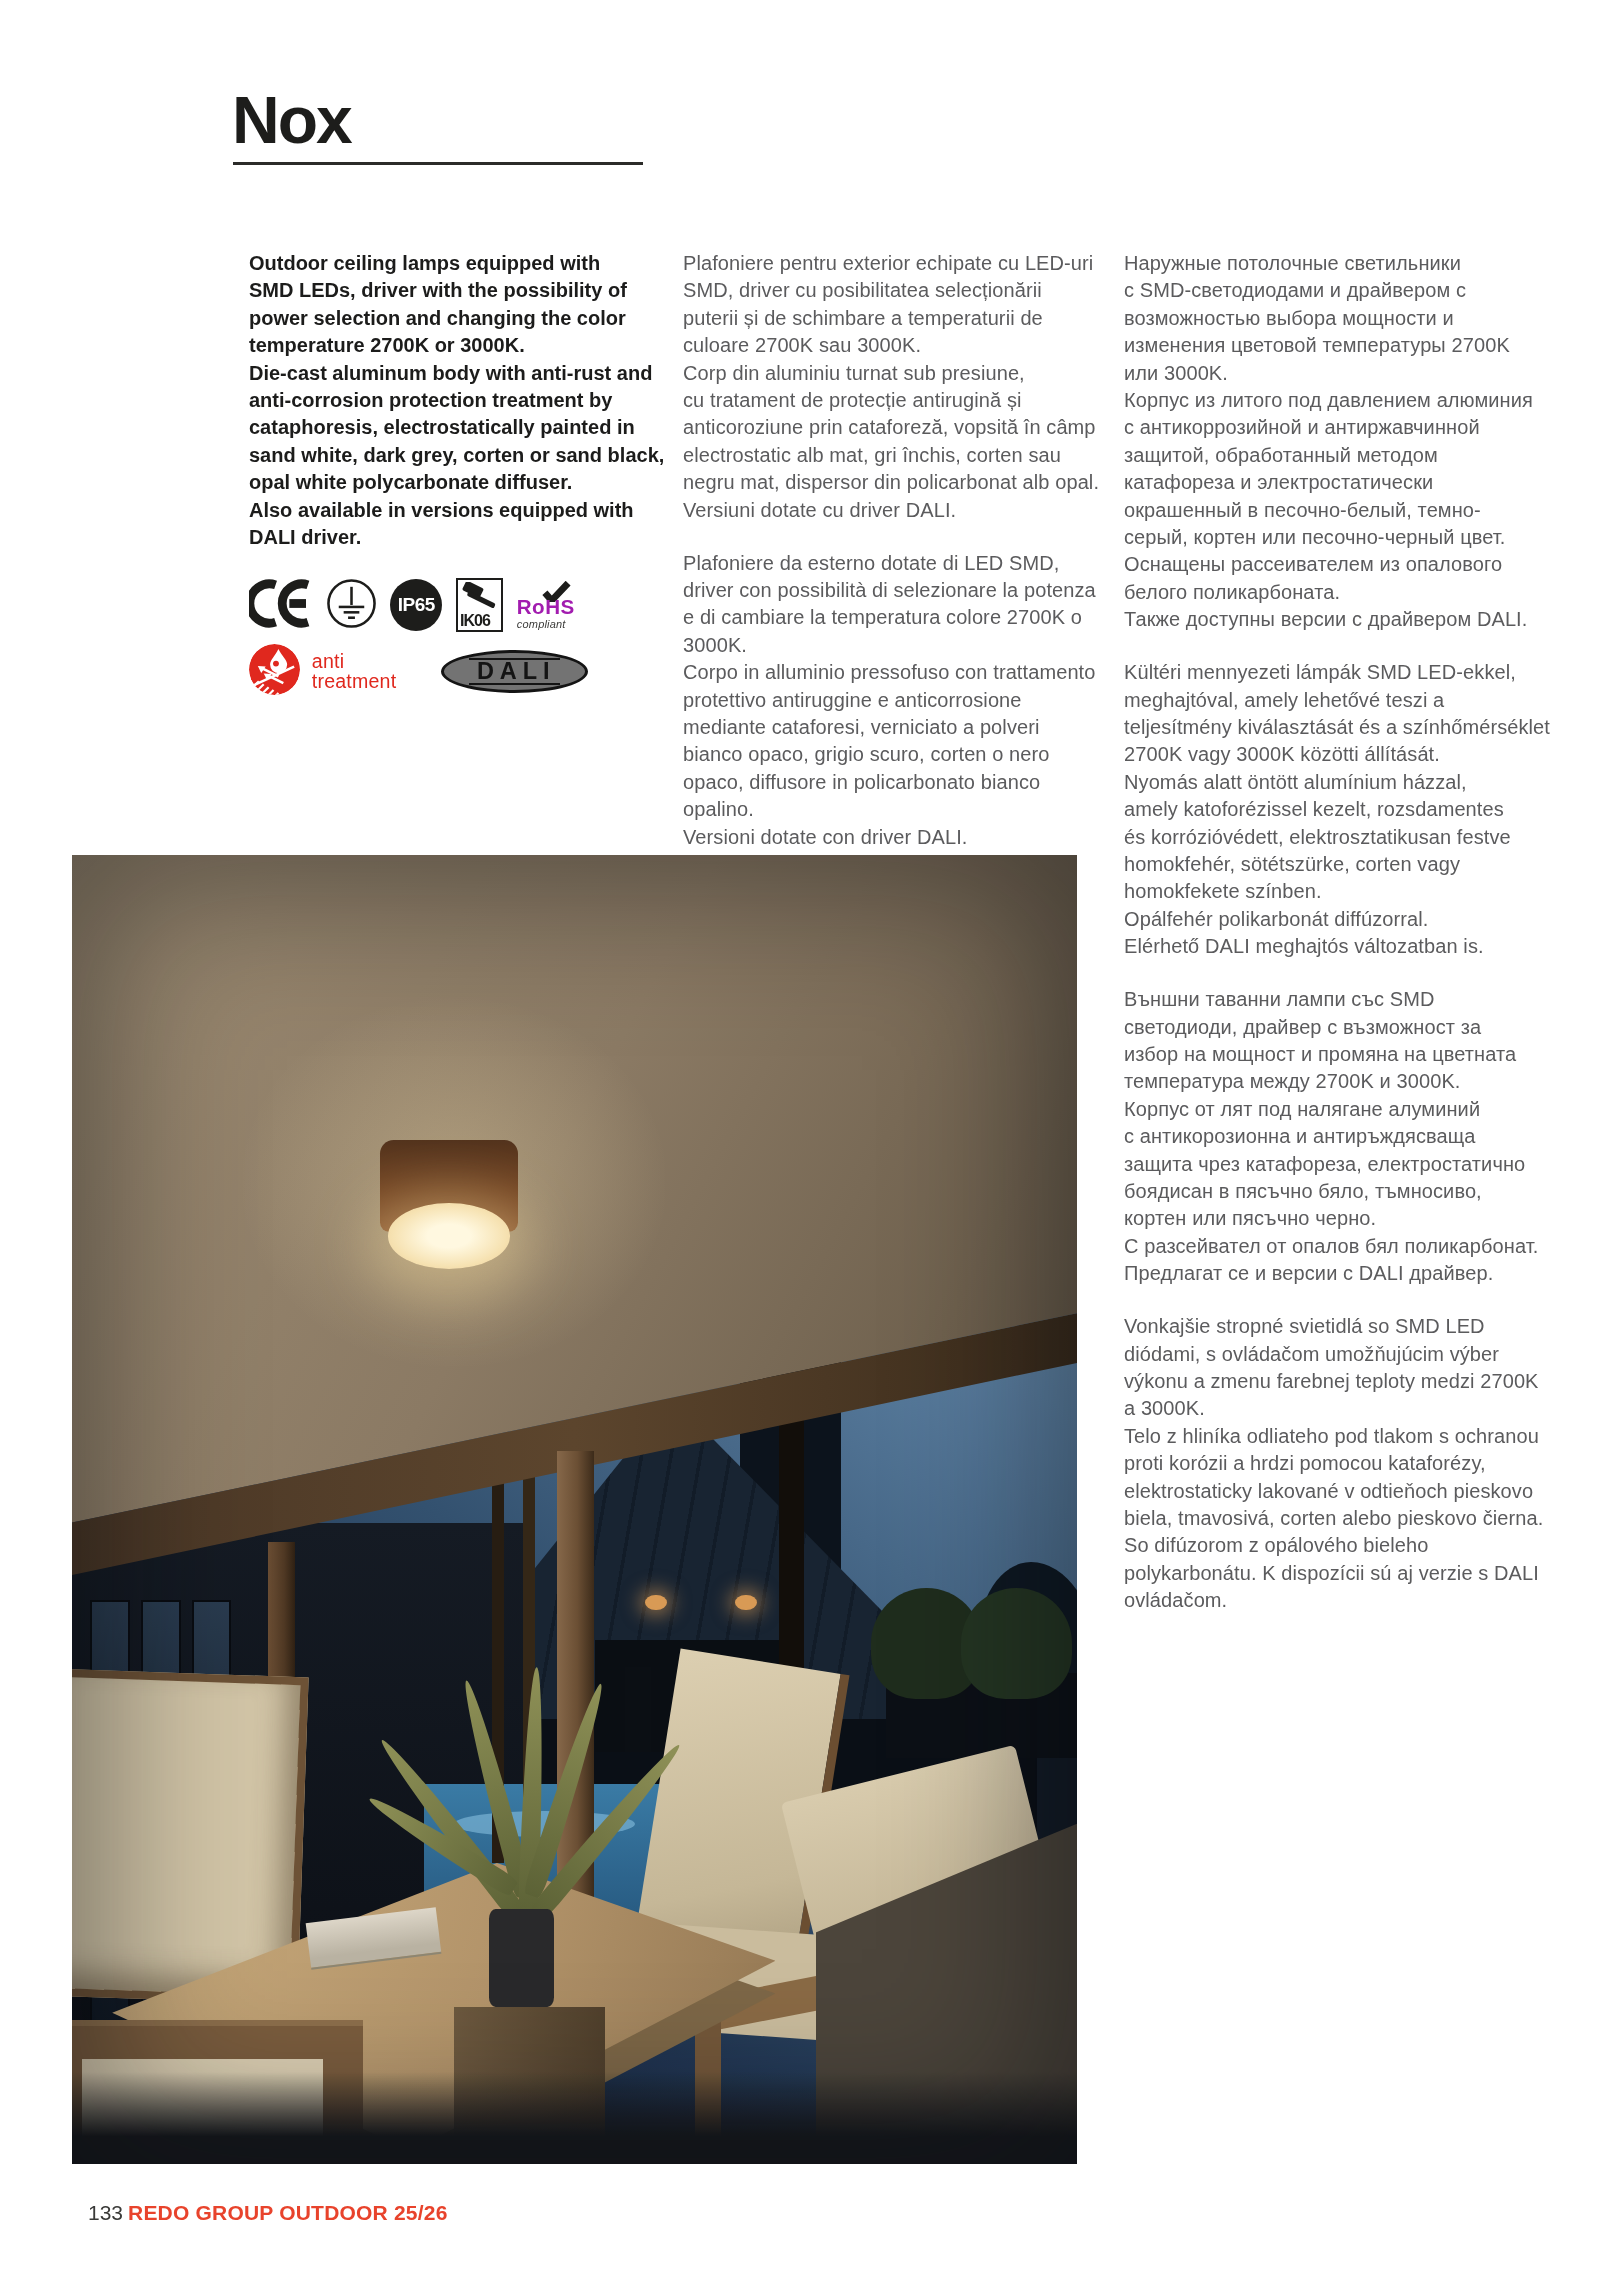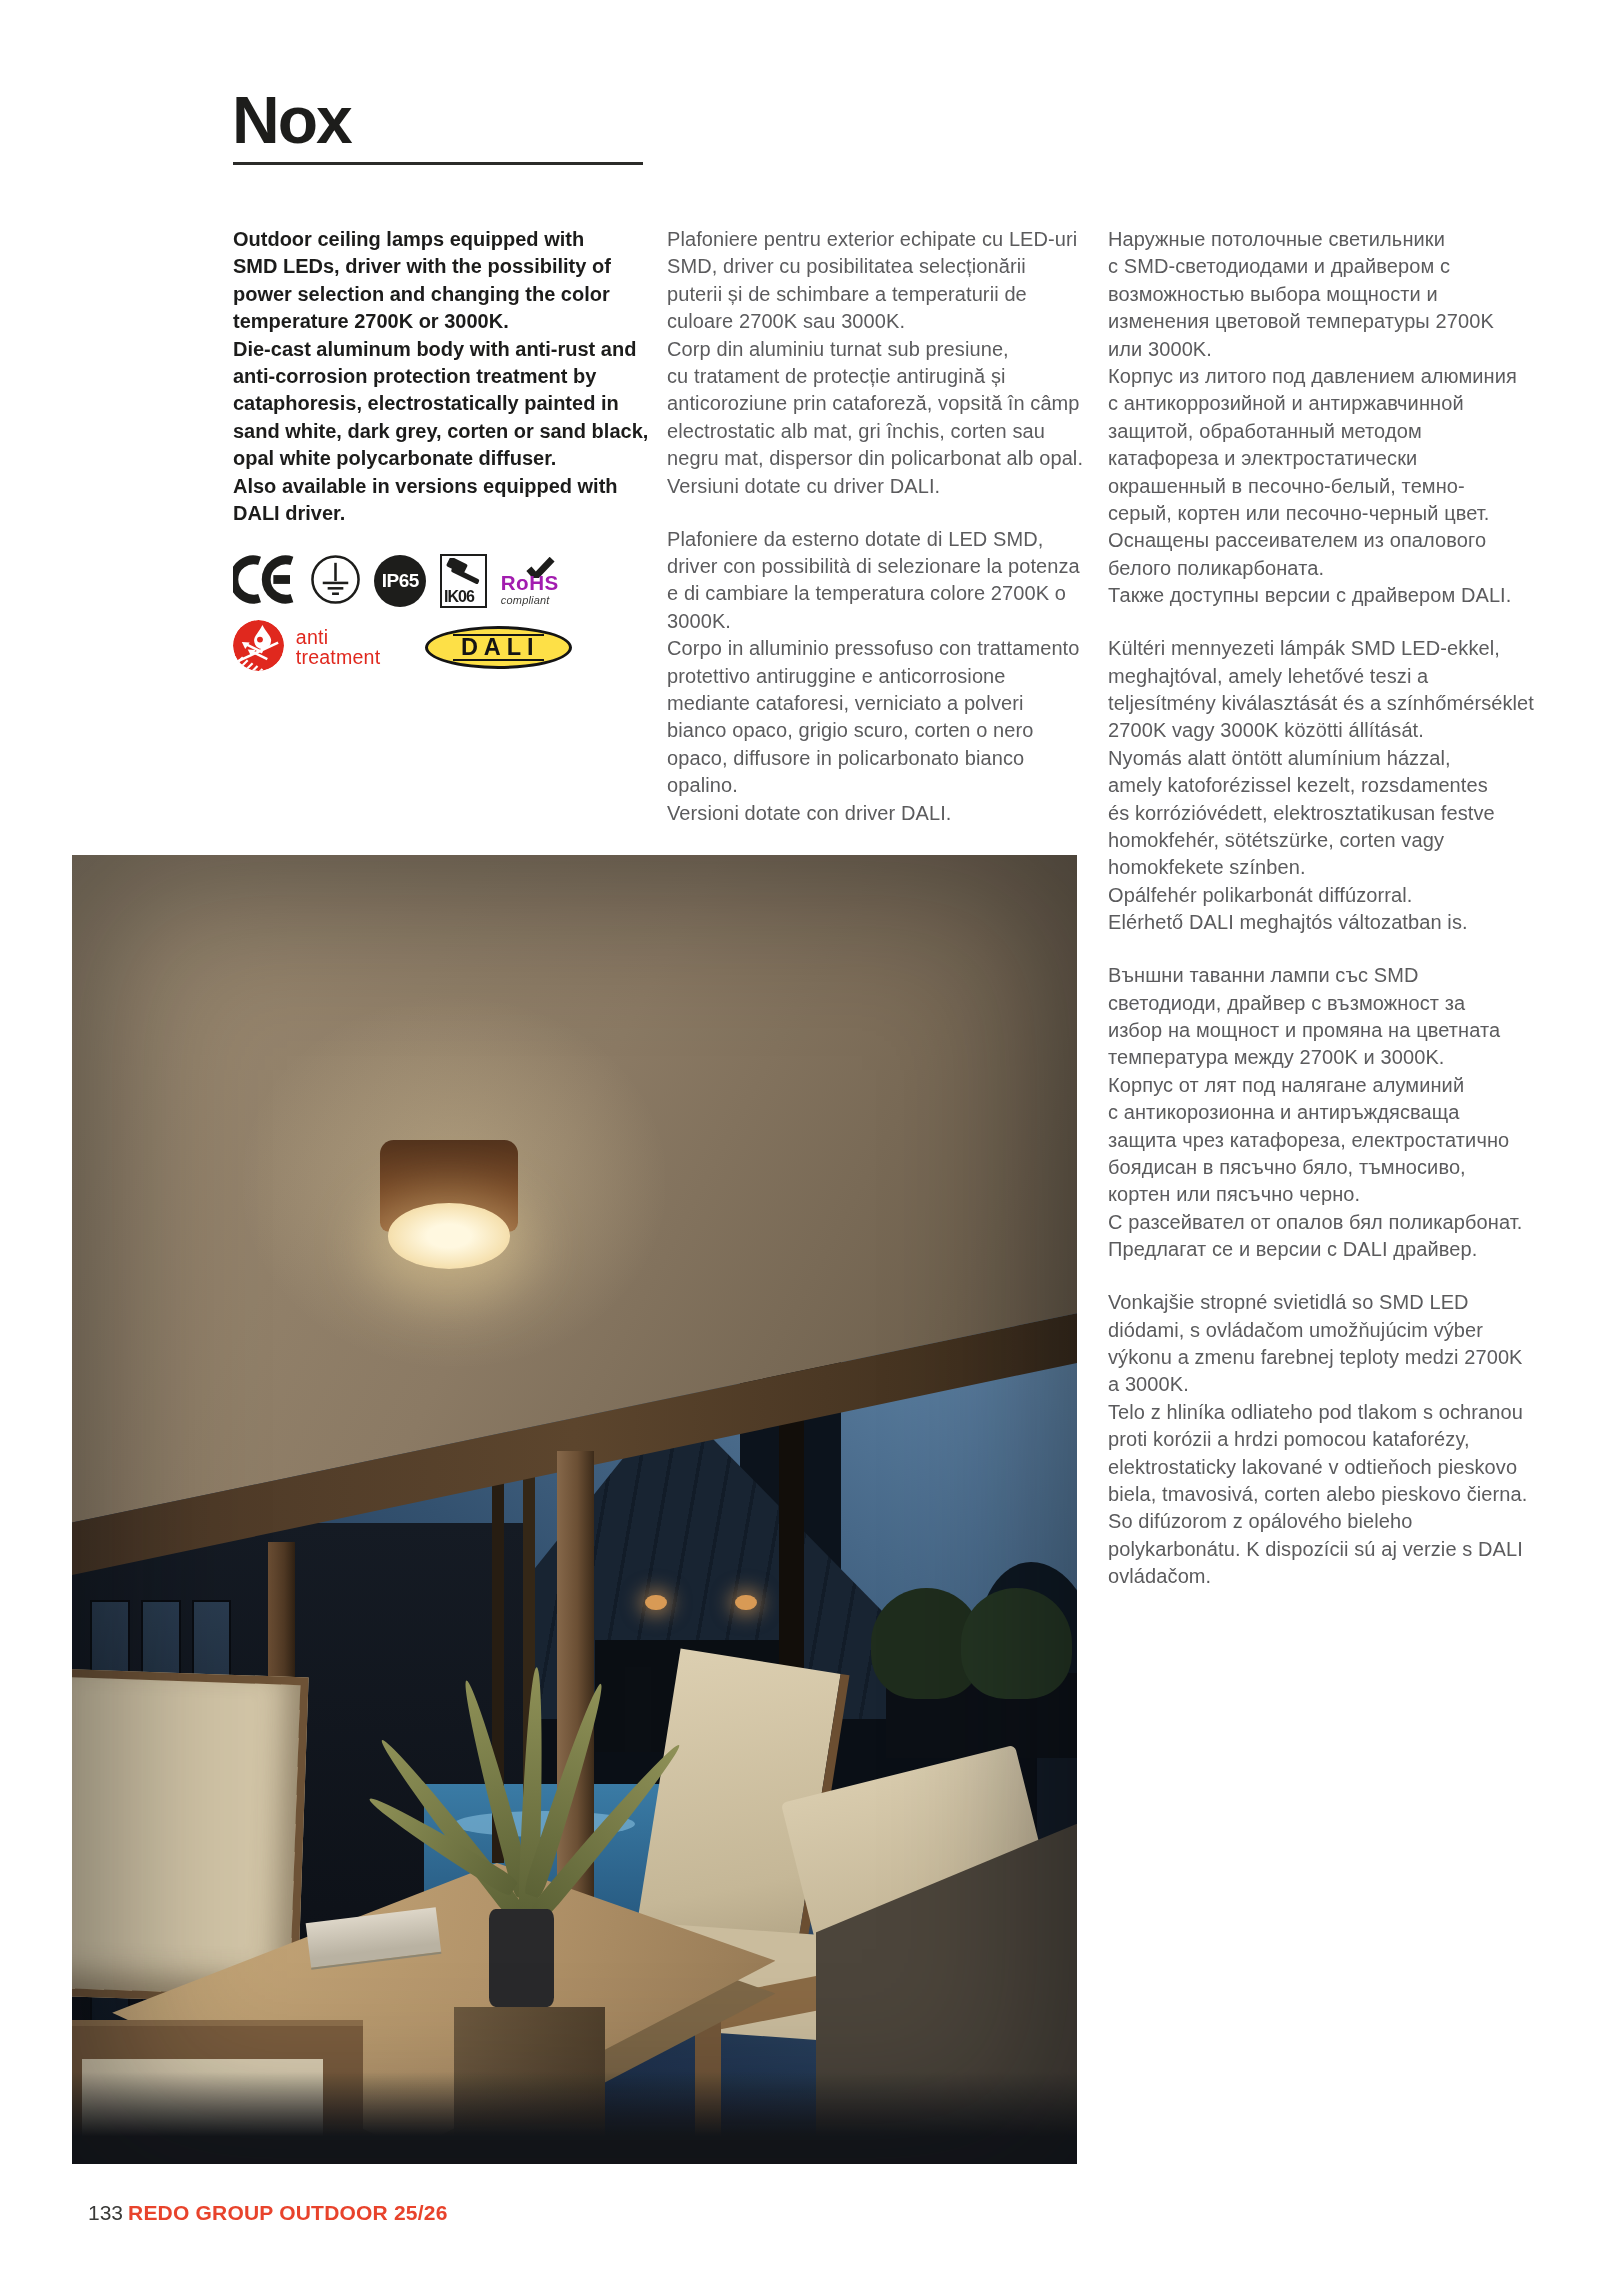--- a/index.html
+++ b/index.html
@@ -7,21 +7,21 @@
     position:relative;width:1620px;height:2292px;background:#ffffff;
     font-family:"Liberation Sans",sans-serif;overflow:hidden;
   }
   
   .title{
     position:absolute;left:232px;top:86px;margin:0;
     font-size:66px;line-height:69px;font-weight:700;letter-spacing:-2px;color:#1d1d1b;
   }
   .title-rule{position:absolute;left:233px;top:162px;width:410px;height:2.5px;background:#2b2b29;}
   
-  .col{position:absolute;top:226px;}
+  .col{position:absolute;top:250px;margin-left:16px;}
   .col1{left:233px;width:431px;}
   .col2{left:667px;width:428px;}
   .col3{left:1108px;width:436px;}
   .desc{
     margin:0 0 25.5px 0;font-size:20px;line-height:27.4px;color:#5b5b5d;
     white-space:pre-line;letter-spacing:0.1px;
   }
   .desc.en{color:#1c1c1b;font-weight:700;letter-spacing:0;}
   
   .icons-row{display:flex;align-items:center;gap:13.7px;height:57px;margin-top:23.5px;}
@@ -42,21 +42,21 @@
   }
   .badge-rohs{display:flex;flex-direction:column;line-height:1;}
   .badge-rohs svg{margin-left:25.5px;margin-bottom:-5.9px;}
   .rohs-main{font-size:20.6px;font-weight:700;color:#a21caf;letter-spacing:0.5px;}
   .rohs-sub{font-size:11px;color:#3d3d3b;margin-top:2px;letter-spacing:0.2px;font-style:italic;}
   .anti-corr-text{
     font-size:19.6px;line-height:20.6px;color:#e0281e;white-space:pre-line;letter-spacing:0.2px;
   }
   .badge-dali{
     margin-left:33px;width:147px;height:43px;border:3.4px solid #141414;border-radius:50%;
-    display:flex;align-items:center;justify-content:center;box-sizing:border-box;background:#fde047;
+    display:flex;align-items:center;justify-content:center;box-sizing:border-box;background:#737373;
   }
   .dali-word{
     font-size:23.5px;font-weight:700;letter-spacing:5.9px;color:#141414;
     border-top:2.9px solid #141414;border-bottom:2.9px solid #141414;
     padding:0 4.9px 0 7.8px;line-height:23.5px;
   }
   
   .footer{position:absolute;left:88px;top:2201px;font-size:21px;line-height:23.5px;}
   .footer .num{color:#3a3a38;font-weight:400;}
   .footer .brand{color:#e8432c;font-weight:700;margin-left:5px;letter-spacing:0.2px;}

